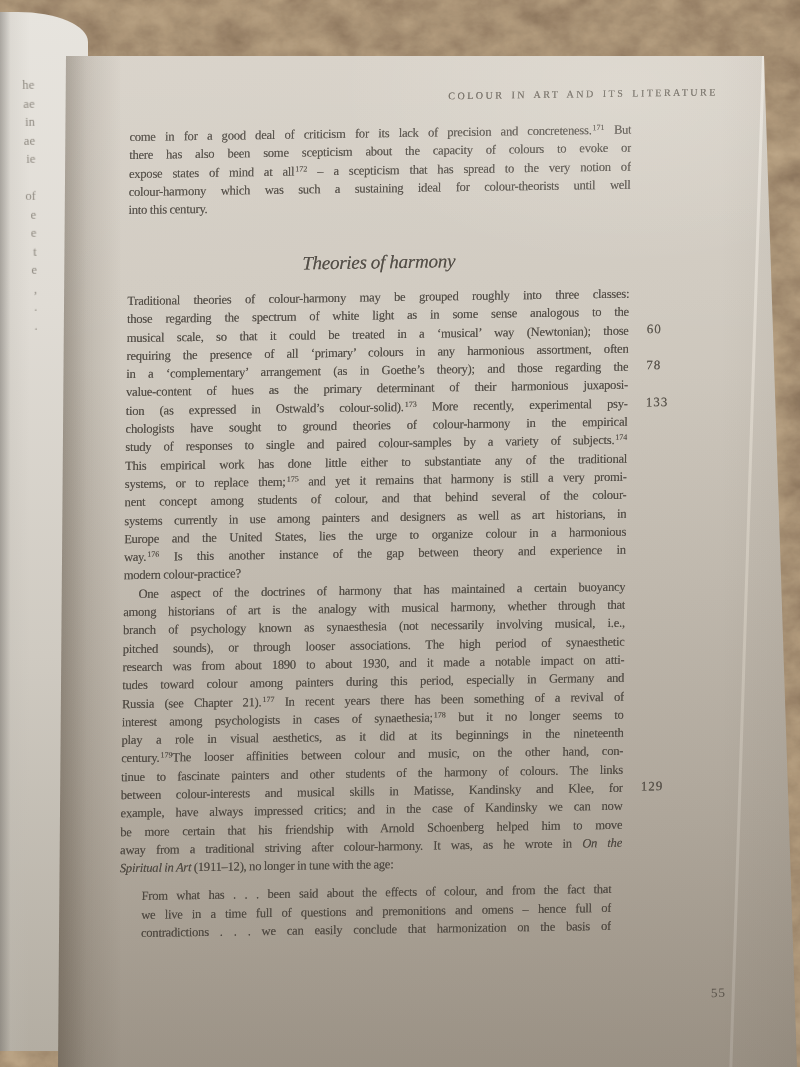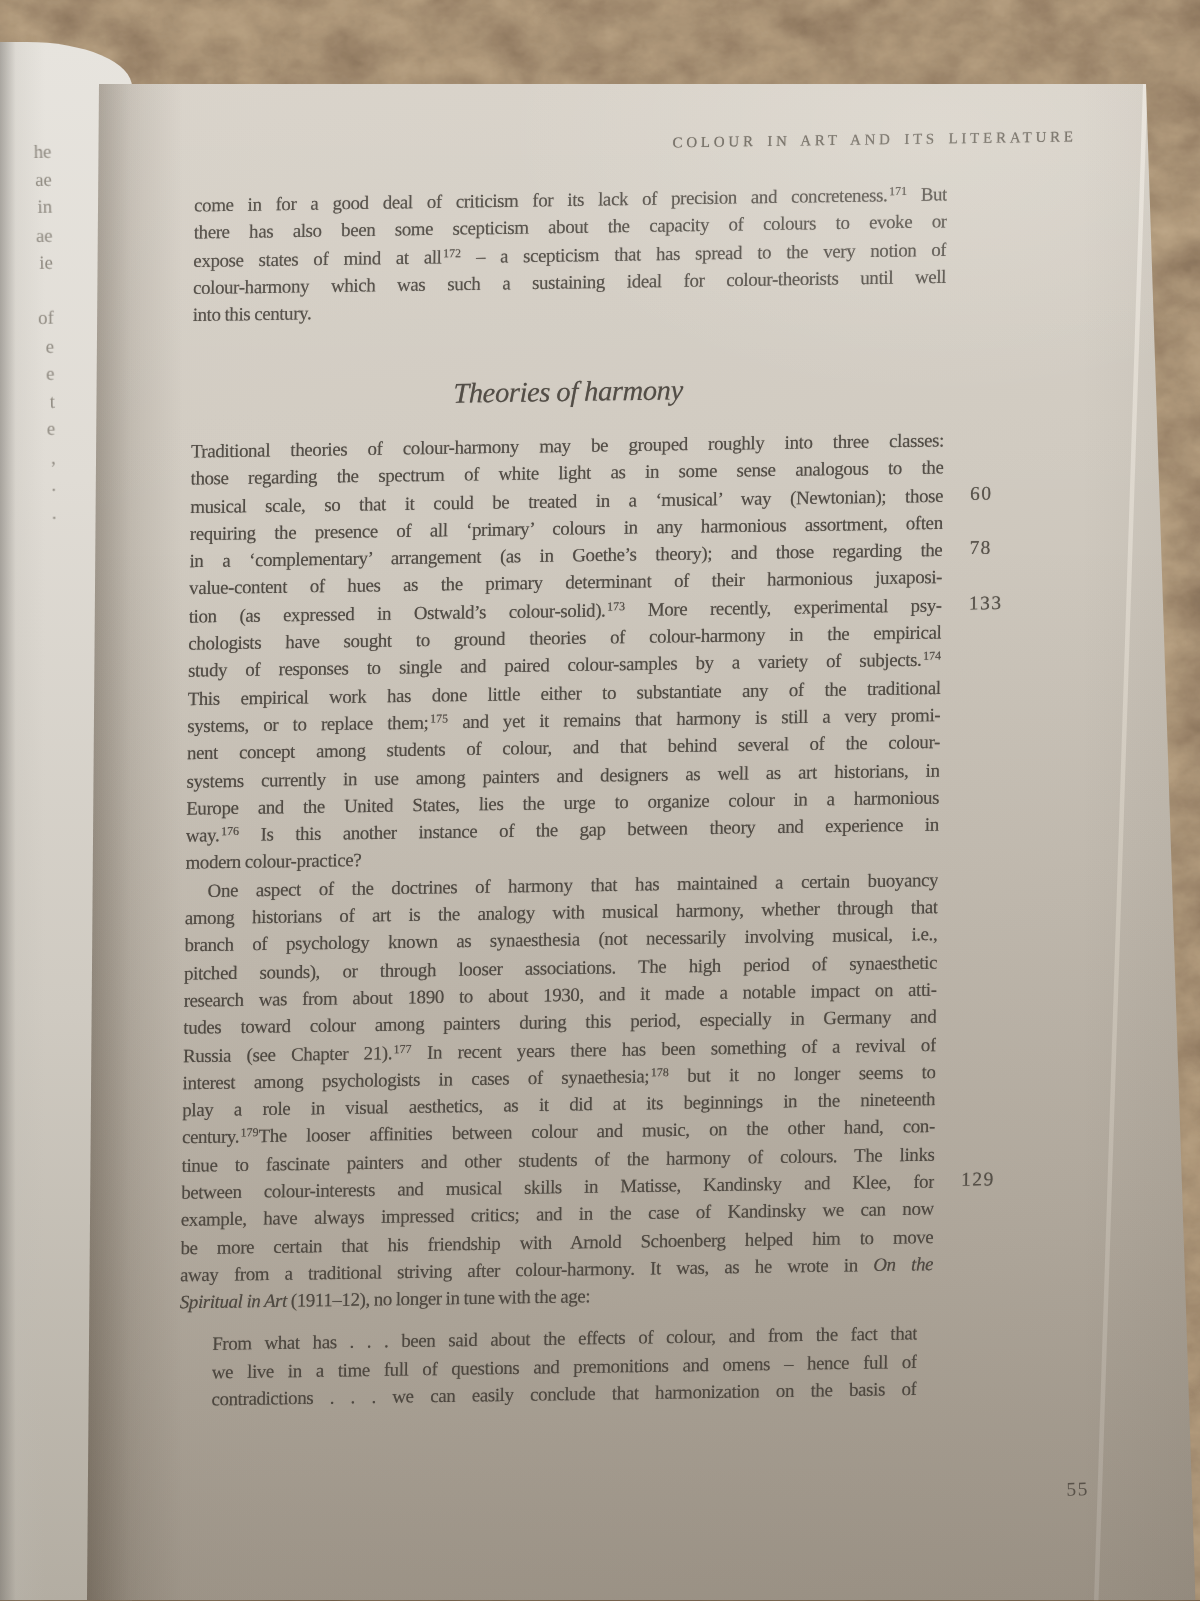--- a/index.html
+++ b/index.html
@@ -3,21 +3,21 @@
 <meta charset="utf-8">
 <style>
   html,body{margin:0;padding:0;}
   body{
     width:800px;height:1067px;overflow:hidden;position:relative;
     background:#463522;font-family:"Liberation Serif",serif;
   }
   .carpet{position:absolute;left:0;top:0;z-index:0;}
   
   .left-page{
-    position:absolute;left:0;top:28px;width:88px;height:1039px;z-index:1;
+    position:absolute;left:0;top:12px;width:88px;height:1039px;z-index:1;
     background:
       linear-gradient(to right,rgba(120,116,110,0.55) 0,rgba(190,186,178,0.25) 12%,rgba(0,0,0,0) 34%),
       linear-gradient(to bottom,#e7e4de 0%,#e0dcd5 28%,#cfcac1 62%,#b3ada2 100%);
     border-top-right-radius:70px 30px;
   }
   .frag-col{
     position:absolute;left:6px;top:64px;width:30px;text-align:right;
     font-size:12.6px;line-height:18.5px;color:#8f8a81;
     transform:rotate(-0.8deg);filter:blur(0.35px);
   }

